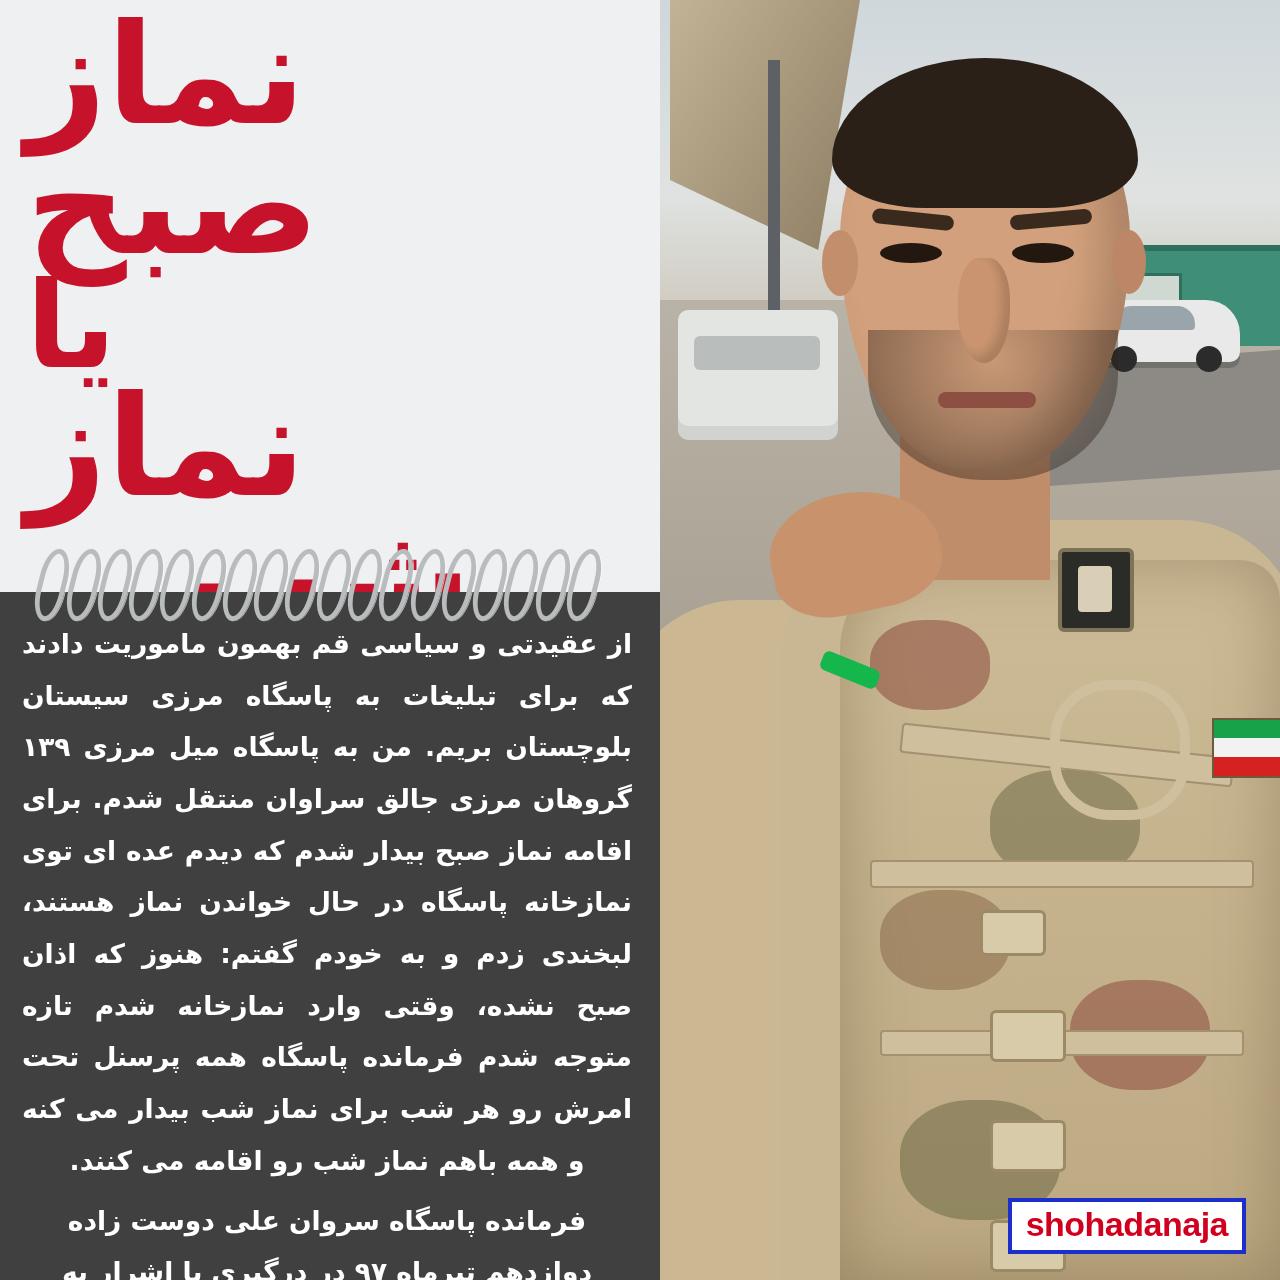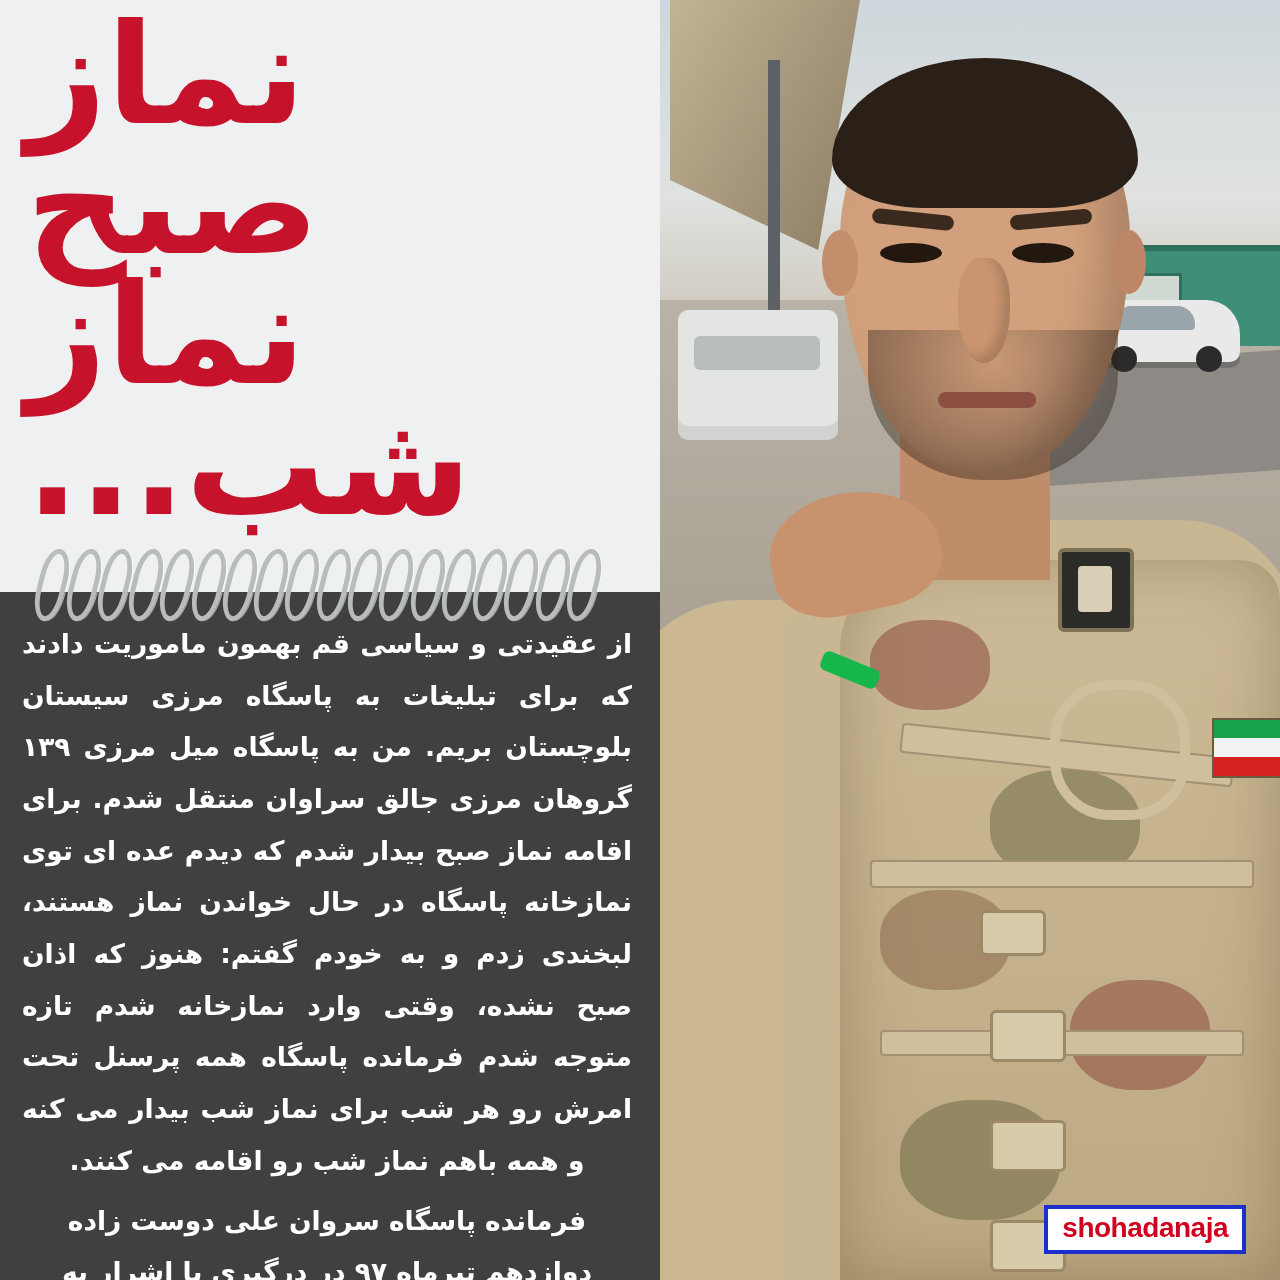--- a/index.html
+++ b/index.html
@@ -312,21 +312,21 @@
     position: absolute;
     right: 34px;
     bottom: 26px;
     background: #ffffff;
     border: 4px solid #1c2ecb;
     padding: 3px 14px 6px;
     z-index: 9;
   }
   .watermark span {
     color: #d1001f;
-    font-size: 28px;
+    font-size: 34px;
     font-weight: bold;
     font-family: "Liberation Sans", sans-serif;
     letter-spacing: -0.5px;
   }
 </style>
 </head>
 <body>
 
 <div class="poster">
 
@@ -378,20 +378,21 @@
       <div class="nose"></div>
       <div class="mouth"></div>
       <div class="hand"></div>
       <div class="pen"></div>
     </div>
   </div>
 
   <div class="title-block">
     <div class="title-inner">
       <div class="t1">نماز صبح</div>
+      <div class="t2">یا</div>
       <div class="t3">نماز شب...</div>
     </div>
   </div>
 
   <div class="spiral">
     <div class="ring"></div>
     <div class="ring"></div>
     <div class="ring"></div>
     <div class="ring"></div>
     <div class="ring"></div>

